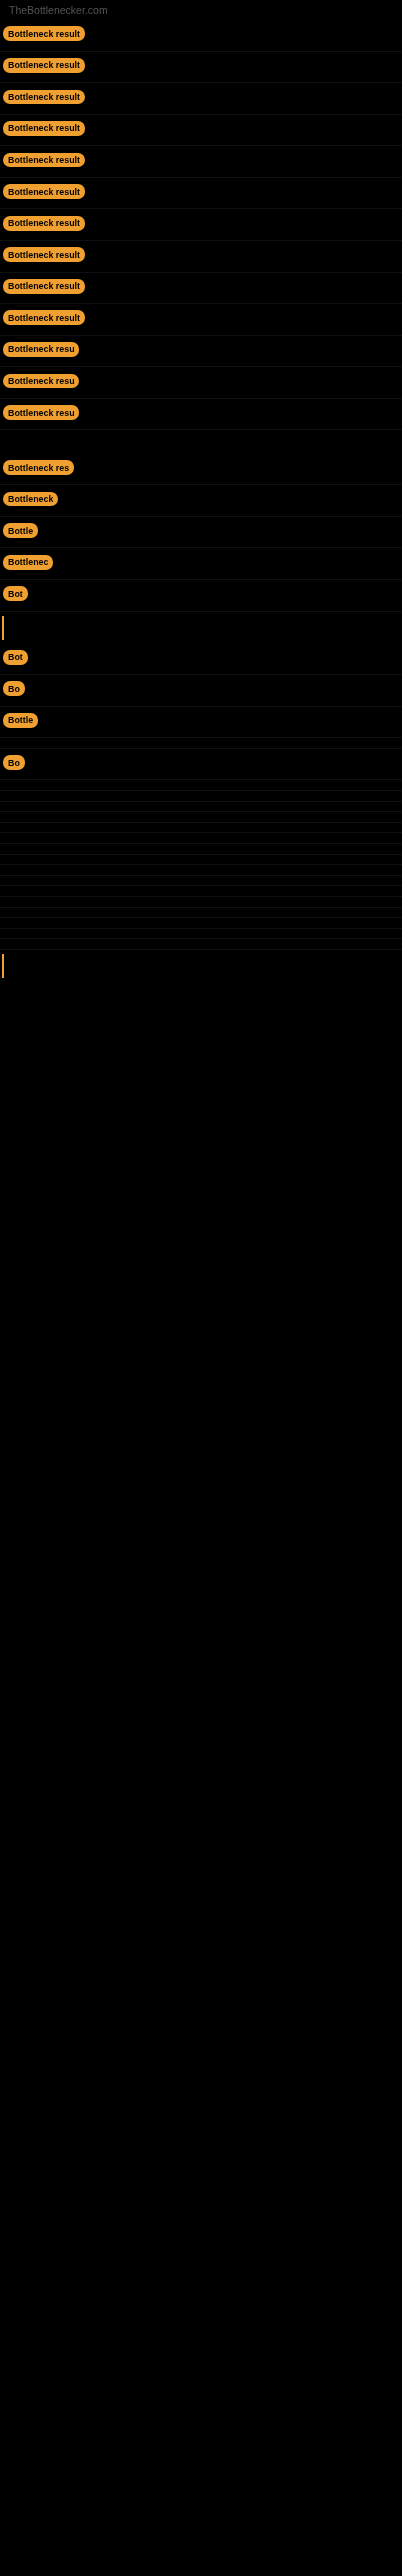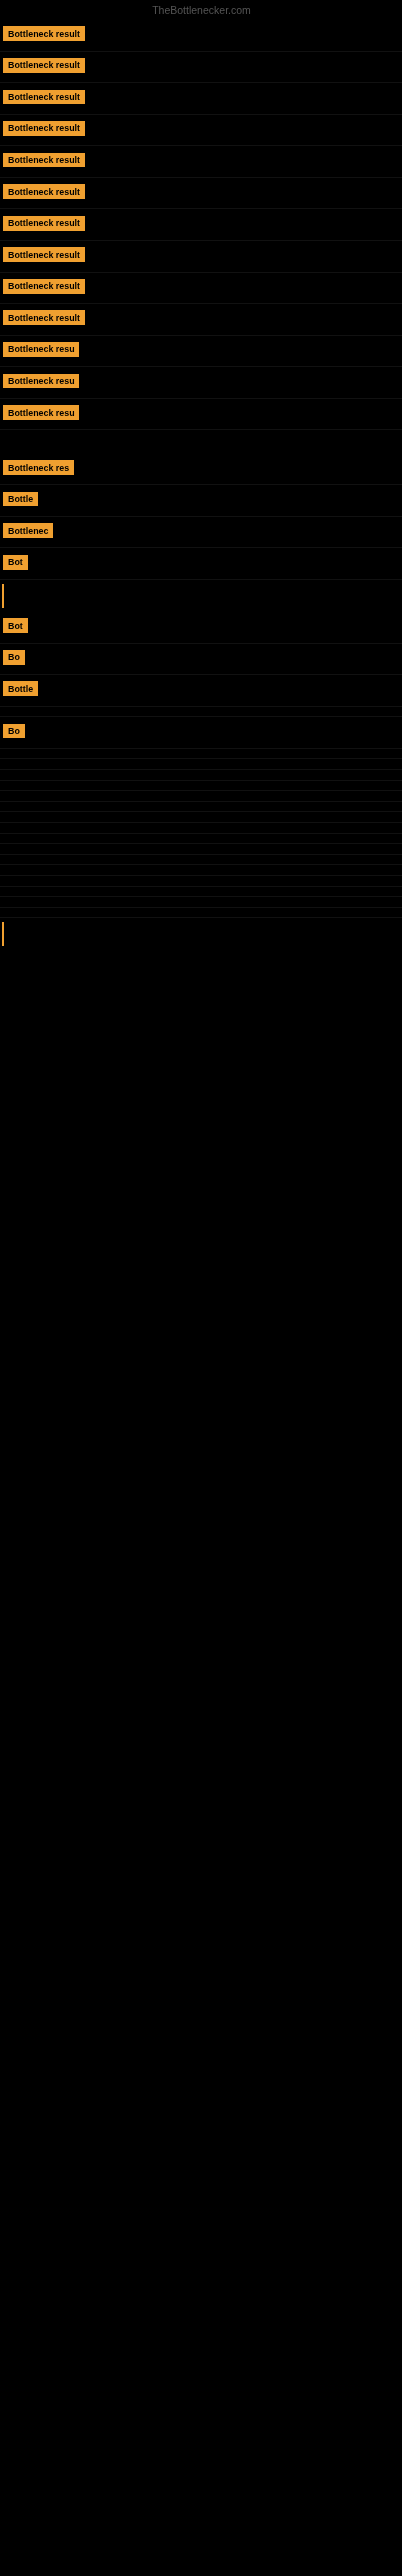--- a/index.html
+++ b/index.html
@@ -10,37 +10,37 @@
 
     body {
       width: 403px;
       min-height: 2576px;
       background-color: #000000;
       font-family: Arial, sans-serif;
       position: relative;
     }
 
     .site-title {
-      text-align: center;
       color: #555555;
       font-size: 10.5px;
-      padding: 4px 1px;
+      padding: 4px 9px;
       background: #000;
     }
 
     .bottleneck-badge {
       display: inline-block;
       background-color: #f0a030;
       color: #000;
       font-size: 8.9px;
       font-weight: bold;
       padding: 2.4px 4.8px;
       margin: 1.6px 0 1.6px 1.6px;
       white-space: nowrap;
       overflow: hidden;
+      border-radius: 7px;
     }
 
     .result-row {
       display: block;
       padding: 4.8px 1.6px;
       border-bottom: 0.8px solid #111;
     }
 
     .vertical-bar {
       width: 2.4px;
@@ -64,20 +64,21 @@
     <div class="result-row"><span class="bottleneck-badge" style="max-width: 129px;">Bottleneck result</span></div>
     <div class="result-row"><span class="bottleneck-badge" style="max-width: 129px;">Bottleneck result</span></div>
     <div class="result-row"><span class="bottleneck-badge" style="max-width: 129px;">Bottleneck result</span></div>
     <div class="result-row"><span class="bottleneck-badge" style="max-width: 129px;">Bottleneck result</span></div>
     <div class="result-row"><span class="bottleneck-badge" style="max-width: 129px;">Bottleneck result</span></div>
     <div class="result-row"><span class="bottleneck-badge" style="max-width: 129px;">Bottleneck result</span></div>
     <div class="result-row"><span class="bottleneck-badge" style="max-width: 105px;">Bottleneck resu</span></div>
     <div class="result-row"><span class="bottleneck-badge" style="max-width: 105px;">Bottleneck resu</span></div>
     <div class="result-row"><span class="bottleneck-badge" style="max-width: 105px;">Bottleneck resu</span></div>
     <div class="result-row"><span class="bottleneck-badge" style="max-width: 97px; margin-top: 25px;">Bottleneck res</span></div>
+    <div class="result-row"><span class="bottleneck-badge" style="max-width: 76px;">Bottleneck</span></div>
     <div class="result-row"><span class="bottleneck-badge" style="max-width: 52px;">Bottle</span></div>
     <div class="result-row"><span class="bottleneck-badge" style="max-width: 68px;">Bottlenec</span></div>
     <div class="result-row"><span class="bottleneck-badge" style="max-width: 36px;">Bot</span></div>
     <div class="vertical-bar"></div>
     <div class="result-row"><span class="bottleneck-badge" style="max-width: 36px;">Bot</span></div>
     <div class="result-row"><span class="bottleneck-badge" style="max-width: 28px;">Bo</span></div>
     <div class="result-row"><span class="bottleneck-badge" style="max-width: 52px;">Bottle</span></div>
     <div class="result-row"></div>
     <div class="result-row"><span class="bottleneck-badge" style="max-width: 28px;">Bo</span></div>
     <div class="result-row"></div>

